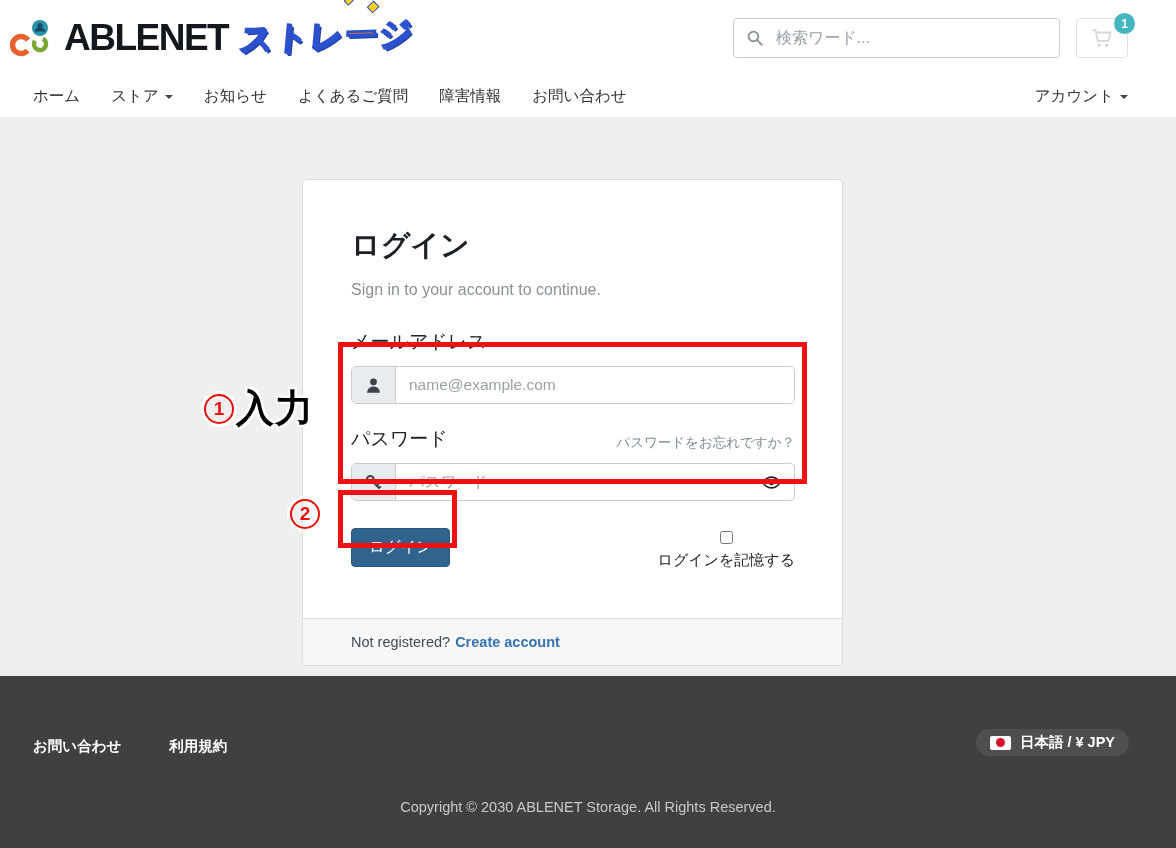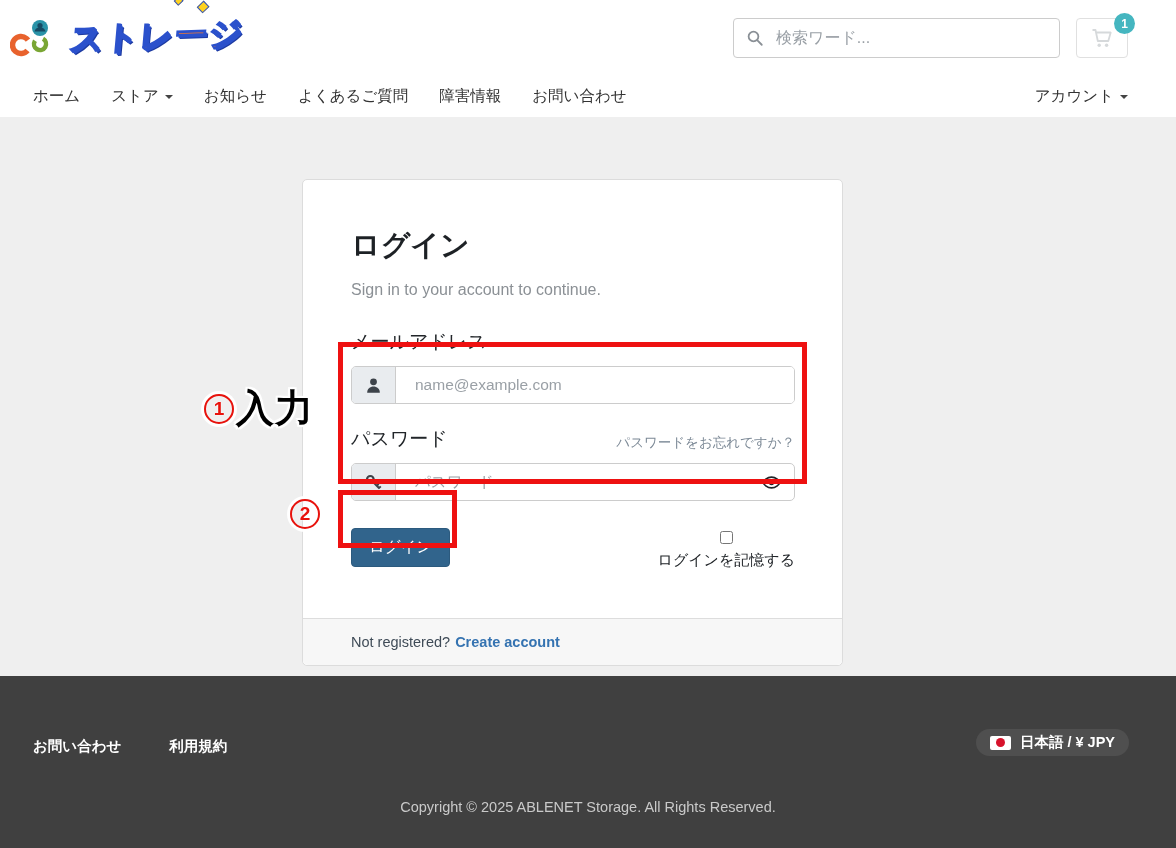--- a/index.html
+++ b/index.html
@@ -66,21 +66,21 @@
   .card-body { padding:46px 47px 48px 48px; position:relative; }
   .login-title { font-size:29px; font-weight:700; color:#1d2125; margin-bottom:15px; }
   .login-sub { font-size:16px; color:#8b9095; margin-bottom:30px; }
   .field-label { font-size:19px; color:#212529; margin-bottom:11px; }
   .label-row { display:flex; justify-content:space-between; align-items:flex-end;
     margin-top:22px; margin-bottom:11px; }
   .label-row .field-label { margin:0; }
   .forgot { font-size:13.5px; color:#7d8a97; text-decoration:none; cursor:pointer;margin-left:24px; }
   .input-group {
     display:flex; align-items:stretch; border:1px solid #ccc; border-radius:5px;
-    overflow:hidden; height:38px; background:#fff;gap:6px;
+    overflow:hidden; height:38px; background:#fff;
   }
   .addon {
     width:44px; background:#e9ecef; border-right:1px solid #ccc;
     display:flex; align-items:center; justify-content:center; flex:none;
   }
   .input-group input {
     border:none; outline:none; flex:1; padding:0 13px; font-size:15.5px; color:#333;
     font-family:inherit; min-width:0;
   }
   .input-group input::placeholder { color:#9aa0a6; }
@@ -141,20 +141,21 @@
 
 <div class="header">
   <div class="brand">
     <svg width="48" height="40" viewBox="0 0 48 40">
       <circle cx="30" cy="10" r="8" fill="#2a93a8"></circle>
       <circle cx="30" cy="7.5" r="2.6" fill="#174a63"></circle>
       <path d="M24.5 13.5c.8-2.8 3-4.2 5.5-4.2s4.7 1.4 5.5 4.2z" fill="#174a63"></path>
       <circle cx="11" cy="27" r="8.5" fill="none" stroke="#e8622d" stroke-width="5.5" stroke-dasharray="42 12" transform="rotate(40 11 27)"></circle>
       <circle cx="30" cy="26" r="6" fill="none" stroke="#7aa634" stroke-width="4.5" stroke-dasharray="28 10" transform="rotate(-60 30 26)"></circle>
     </svg>
+    <span class="brand-name">ABLENET</span>
     <span class="brand-sub">ストレージ<span class="sparkle sp1"></span><span class="sparkle sp2"></span></span>
   </div>
   <div class="header-right">
     <div class="searchbox">
       <svg width="18" height="18" viewBox="0 0 24 24">
         <circle cx="10" cy="10" r="6.5" fill="none" stroke="#8a9096" stroke-width="2.4"></circle>
         <line x1="15.2" y1="15.2" x2="21" y2="21" stroke="#8a9096" stroke-width="2.4" stroke-linecap="round"></line>
       </svg>
       <input type="text" placeholder="検索ワード..." style="">
     </div>
@@ -247,14 +248,14 @@
 
 <div class="footer">
   <div class="footer-links">
     <a>お問い合わせ</a>
     <a>利用規約</a>
   </div>
   <button class="locale-pill">
     <span class="flag"></span>
     <span>日本語 / ¥ JPY</span>
   </button>
-  <div class="copyright">Copyright © 2025 ABLENET Storage. All Rights Reserved.</div>
+  <div class="copyright">Copyright © 2030 ABLENET Storage. All Rights Reserved.</div>
 </div>
 
 </body></html>

